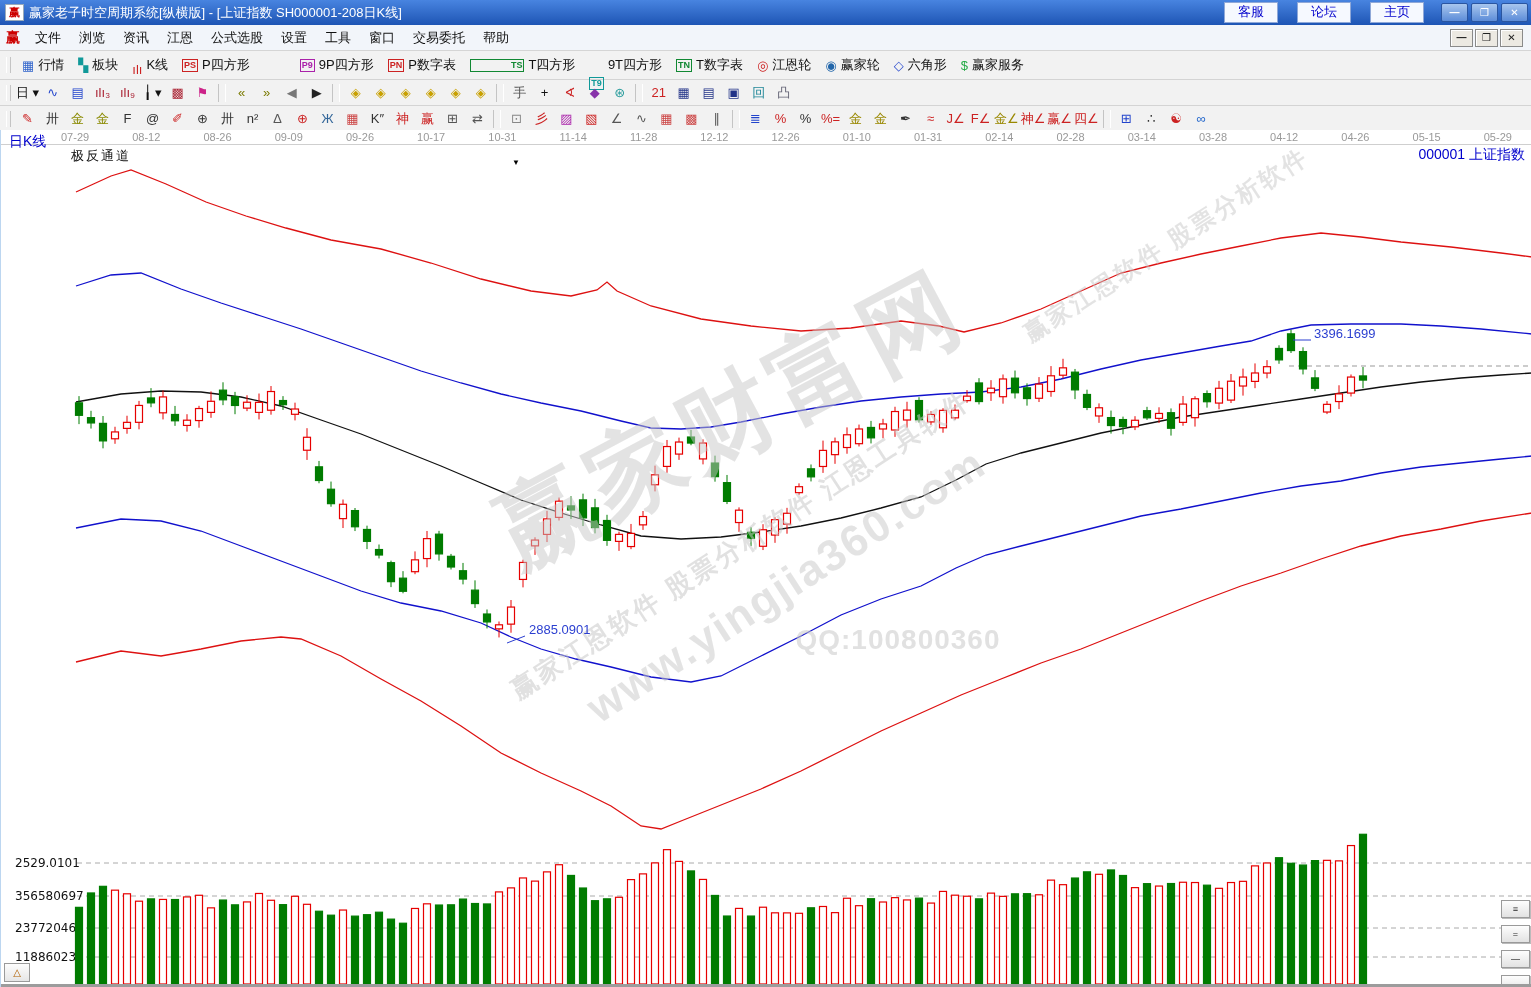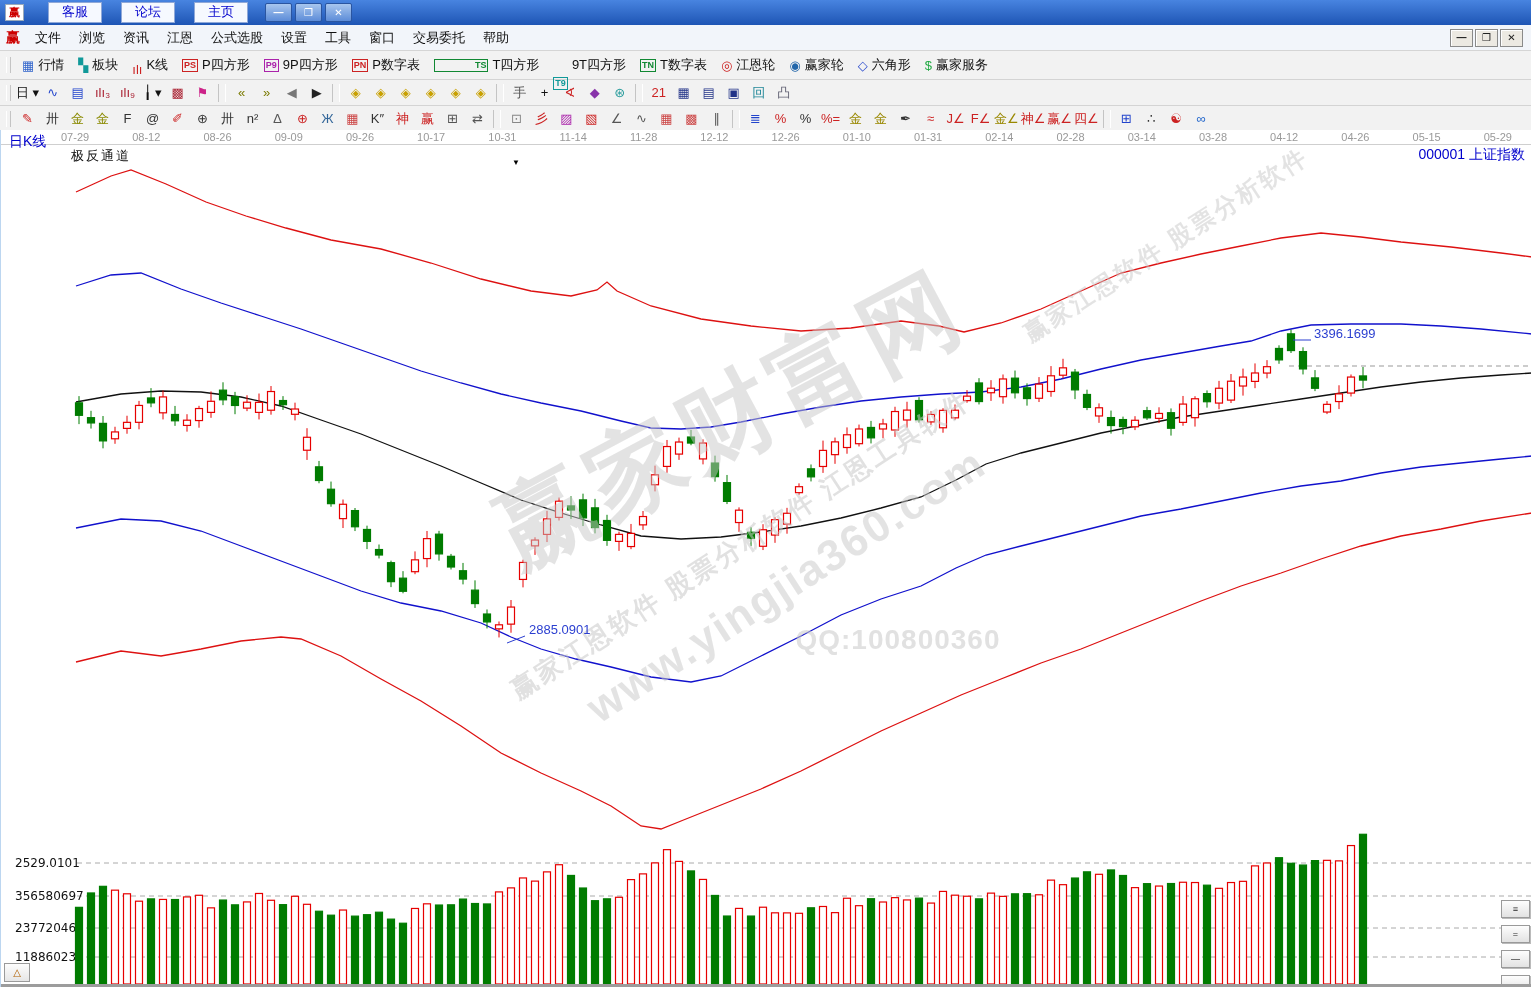--- a/index.html
+++ b/index.html
@@ -56,20 +56,21 @@
         box-shadow:1px 1px 0 #bbb;font-size:9px;display:flex;align-items:center;justify-content:center;color:#222;}
   .expand-btn{position:absolute;left:3px;bottom:5px;width:24px;height:17px;background:linear-gradient(#fdfdfd,#e6e6e6);
         border:1px solid #9a9a9a;font-size:10px;color:#b06000;display:flex;align-items:center;justify-content:center;z-index:4;}
   .bottom-strip{position:absolute;left:0;bottom:0;width:1531px;height:3px;background:#9c9c9c;z-index:5;}
 </style>
 </head>
 <body>
 
 <div class="titlebar">
   <span class="logo">赢</span>
+  <span class="ttl">赢家老子时空周期系统[纵横版] - [上证指数  SH000001-208日K线]</span>
   <span style="display:flex;">
 
   <span class="tb-btn"><i style="font-style:normal">客服</i></span>
       <span class="tb-btn"><i style="font-style:normal">论坛</i></span>
       <span class="tb-btn"><i style="font-style:normal">主页</i></span>
     </span>
   <span style="display:flex;margin-left:14px;">
 
   <span class="win-btn">
         <i style="font-style:normal">—</i>
@@ -126,21 +127,21 @@
       </span>
       <span class="tbtn">
         <span class="glyph" style="color: rgb(204, 34, 34); margin-top: 8px;">ılı</span>
         <span>K线</span>
       </span>
       <span class="tbtn">
         <span class="glyph badge" style="color: rgb(204, 34, 34);">PS</span>
         <span>P四方形</span>
       </span>
       <span class="tbtn">
-        <span class="glyph badge" style="color: rgb(170, 34, 170);">P9</span>
+        <span class="glyph badge" style="color: rgb(170, 34, 170); margin-left: 36px;">P9</span>
         <span>9P四方形</span>
       </span>
       <span class="tbtn">
         <span class="glyph badge" style="color: rgb(204, 34, 34);">PN</span>
         <span>P数字表</span>
       </span>
       <span class="tbtn">
         <span class="glyph badge" style="color: rgb(17, 136, 51); padding-left: 40px;">TS</span>
         <span>T四方形</span>
       </span>

